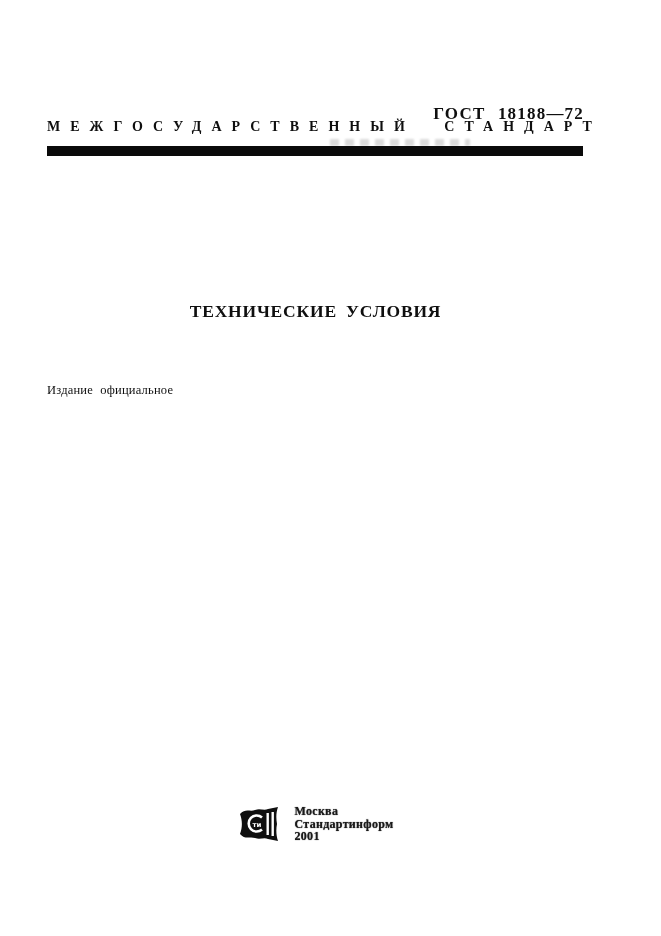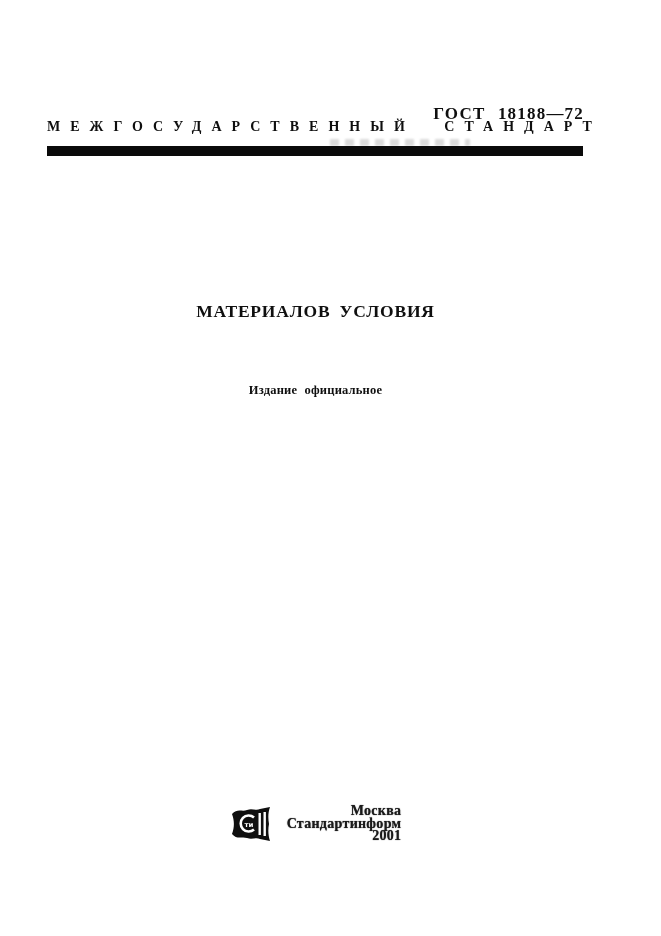--- a/index.html
+++ b/index.html
@@ -78,63 +78,63 @@
     font-size: 17.5px;
     font-weight: bold;
     letter-spacing: 0.8px;
     word-spacing: 4px;
   }
   .edition-note {
     position: absolute;
     top: 383px;
     left: 47px;
     width: 537px;
-    text-align: center;
+    text-align: left;
     font-size: 12.5px;
-    font-weight: bold;
+    font-weight: normal;
     letter-spacing: 0.2px;
     word-spacing: 4px;
   }
   .imprint {
     position: absolute;
     top: 805px;
     left: 47px;
     width: 537px;
     display: flex;
     justify-content: center;
     align-items: center;
     gap: 15px;
   }
   .imprint-logo { flex: 0 0 auto; display: block; }
   .imprint-text {
-    font-size: 14px;
+    font-size: 12px;
     font-weight: bold;
     line-height: 12.5px;
-    text-align: right;
+    text-align: left;
     color: #1a1a1a;
     text-shadow: 0 0 1px rgba(20,20,20,0.85);
     letter-spacing: 0.3px;
   }
   .imprint-text span { display: block; }
 </style>
 </head>
 <body>
 
 <div class="page">
 
   <div class="doc-number">ГОСТ 18188—72</div>
 
   <div class="banner-text">МЕЖГОСУДАРСТВЕННЫЙ СТАНДАРТ</div>
 
   <div class="scan-smudge"></div>
 
   <div class="banner-rule"></div>
 
 
-  <h2 class="subtitle">МАТЕРИАЛОВ УСЛОВИЯ</h2>
+  <h2 class="subtitle">ТЕХНИЧЕСКИЕ УСЛОВИЯ</h2>
 
   <div class="edition-note">Издание официальное</div>
 
   <div class="imprint">
     <svg class="imprint-logo" width="42" height="36" viewBox="0 0 42 36" aria-hidden="true">
       <path d="M2 8 C7 2 12 6 17 4 C22 2 26 5 30 3 L40 1 C38 7 38 12 39 18 C38 23 38 29 40 35 L30 33 C26 31 22 34 17 32 C12 30 7 34 2 28 C4.5 21 4.5 15 2 8 Z" fill="#0f0f0f"></path>
       <path d="M24 11.5 A8 8 0 1 0 24 23.5" stroke="#ffffff" stroke-width="2.6" fill="none"></path>
       <text x="14.5" y="20.5" font-family="DejaVu Sans, sans-serif" font-size="7" font-weight="bold" fill="#ffffff">ти</text>
       <rect x="28.5" y="7" width="2.4" height="22" fill="#ffffff"></rect>
       <rect x="33.5" y="6" width="2.4" height="24" fill="#ffffff"></rect>

